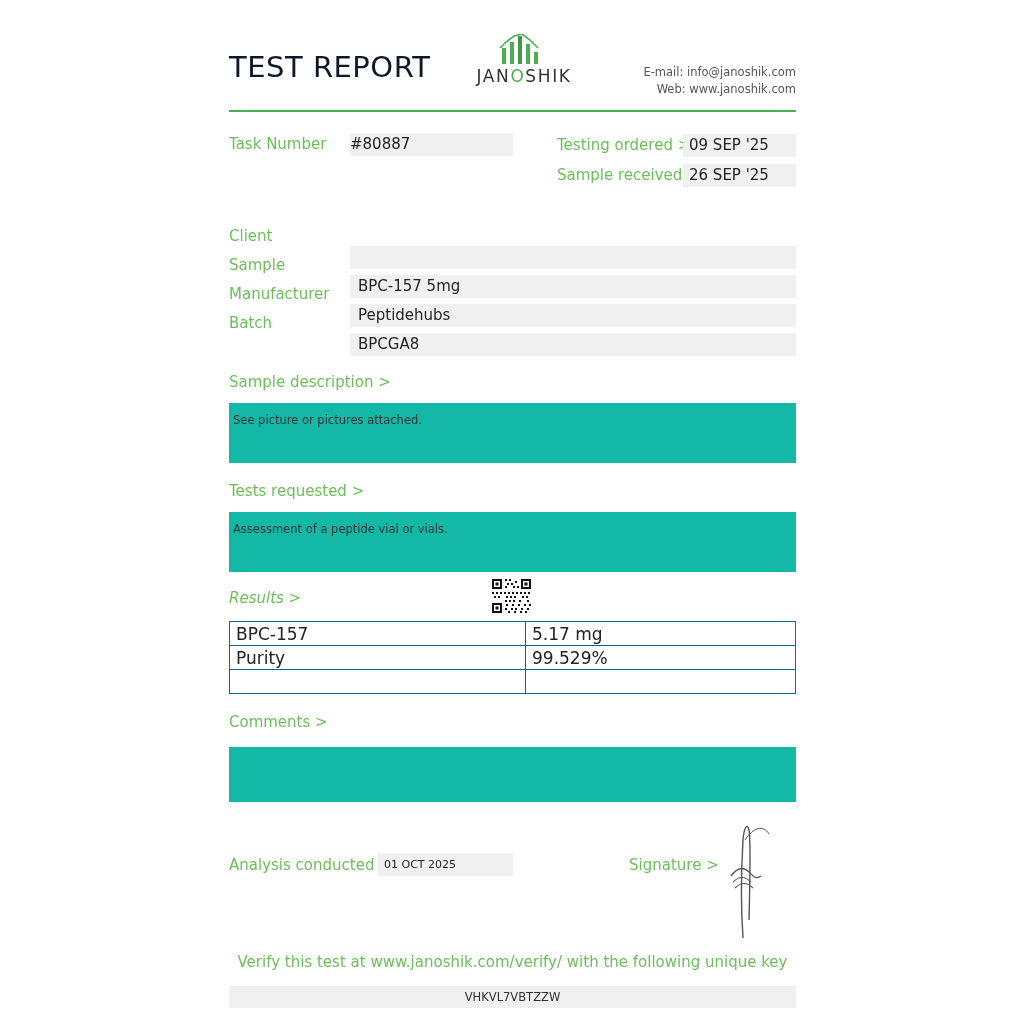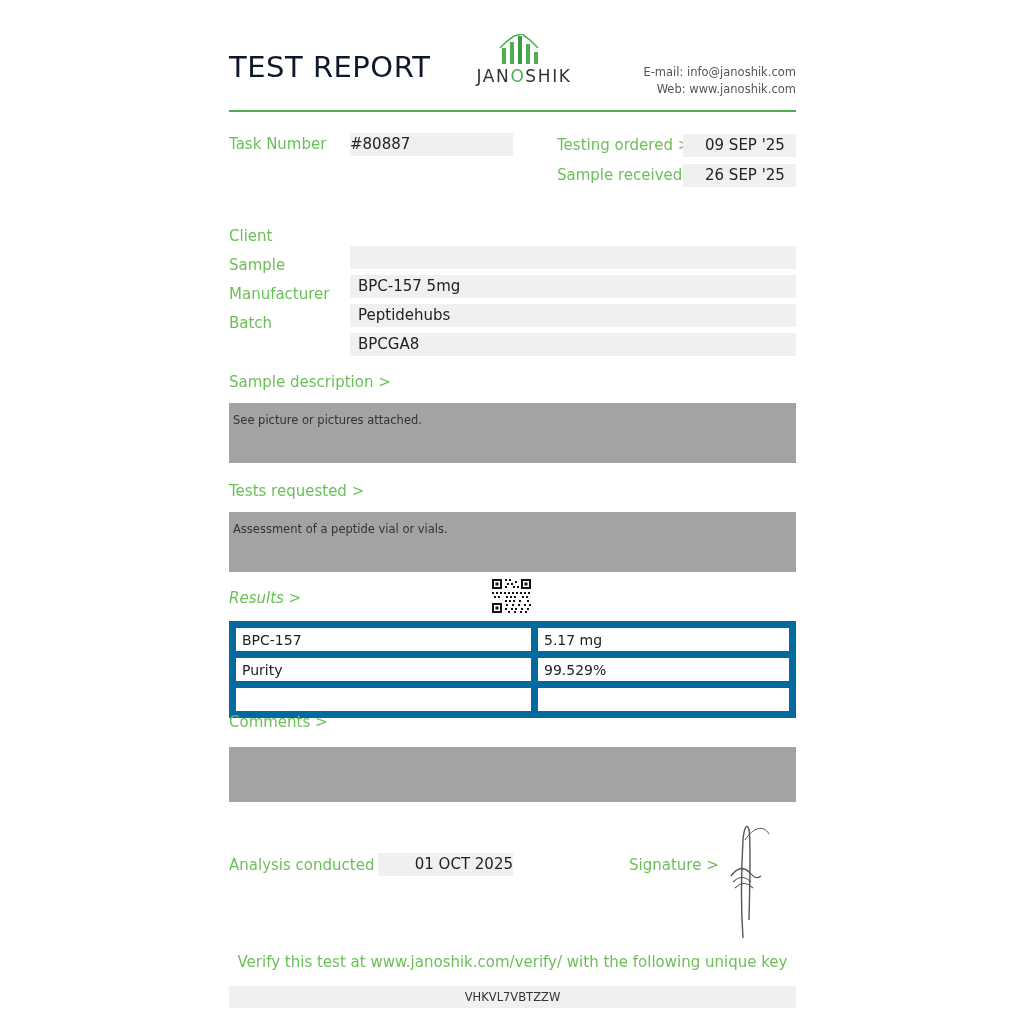--- a/index.html
+++ b/index.html
@@ -125,21 +125,21 @@
     margin-bottom: 6px;
   }
   .date-line .label-green {
     position: absolute;
     left: 0; top: 2px;
   }
   .date-line .field-box {
     position: absolute;
     left: 126px; top: 0;
     width: 113px;
-    padding-left: 22px;
+    padding-left: 6px;
     box-sizing: border-box;
     font-size: 15px;
   }
 
   
   .info {
     position: absolute;
     left: 229px;
     top: 224px;
     width: 567px;
@@ -170,21 +170,21 @@
   .section-title {
     position: absolute;
     left: 229px;
     font-size: 15px;
     color: #6bbf59;
   }
   .section-box {
     position: absolute;
     left: 229px;
     width: 567px;
-    background: #a3a3a3;
+    background: #14b8a6;
     box-sizing: border-box;
     padding: 10px 4px 0 4px;
     font-size: 11.5px;
     color: #333;
   }
 
   #sample-desc-title { top: 373px; }
   #sample-desc-box   { top: 403px; height: 60px; }
   #tests-req-title   { top: 482px; }
   #tests-req-box     { top: 512px; height: 60px; }
@@ -205,23 +205,23 @@
   
   .results-table {
     position: absolute;
     left: 229px;
     top: 621px;
     width: 567px;
     border-collapse: collapse;
     table-layout: fixed;
   }
   .results-table td {
-    border: 7px solid #0369a1;
+    border: 1px solid #0369a1;
     height: 23px;
-    font-size: 14px;
+    font-size: 17px;
     color: #222;
     padding: 0 6px;
   }
   .results-table td.col-a { width: 283px; }
 
   
   .analysis {
     position: absolute;
     left: 229px;
     top: 853px;
@@ -229,23 +229,23 @@
     height: 24px;
   }
   .analysis .label-green {
     position: absolute;
     left: 0; top: 3px;
   }
   .analysis .field-box {
     position: absolute;
     left: 149px; top: 0;
     width: 135px;
+    padding-left: 6px;
     box-sizing: border-box;
-    font-size: 15px;
-    text-align: right;
+    font-size: 11px;
   }
   .signature-label {
     position: absolute;
     left: 629px;
     top: 856px;
     font-size: 15px;
     color: #6bbf59;
   }
   .signature-mark {
     position: absolute;

